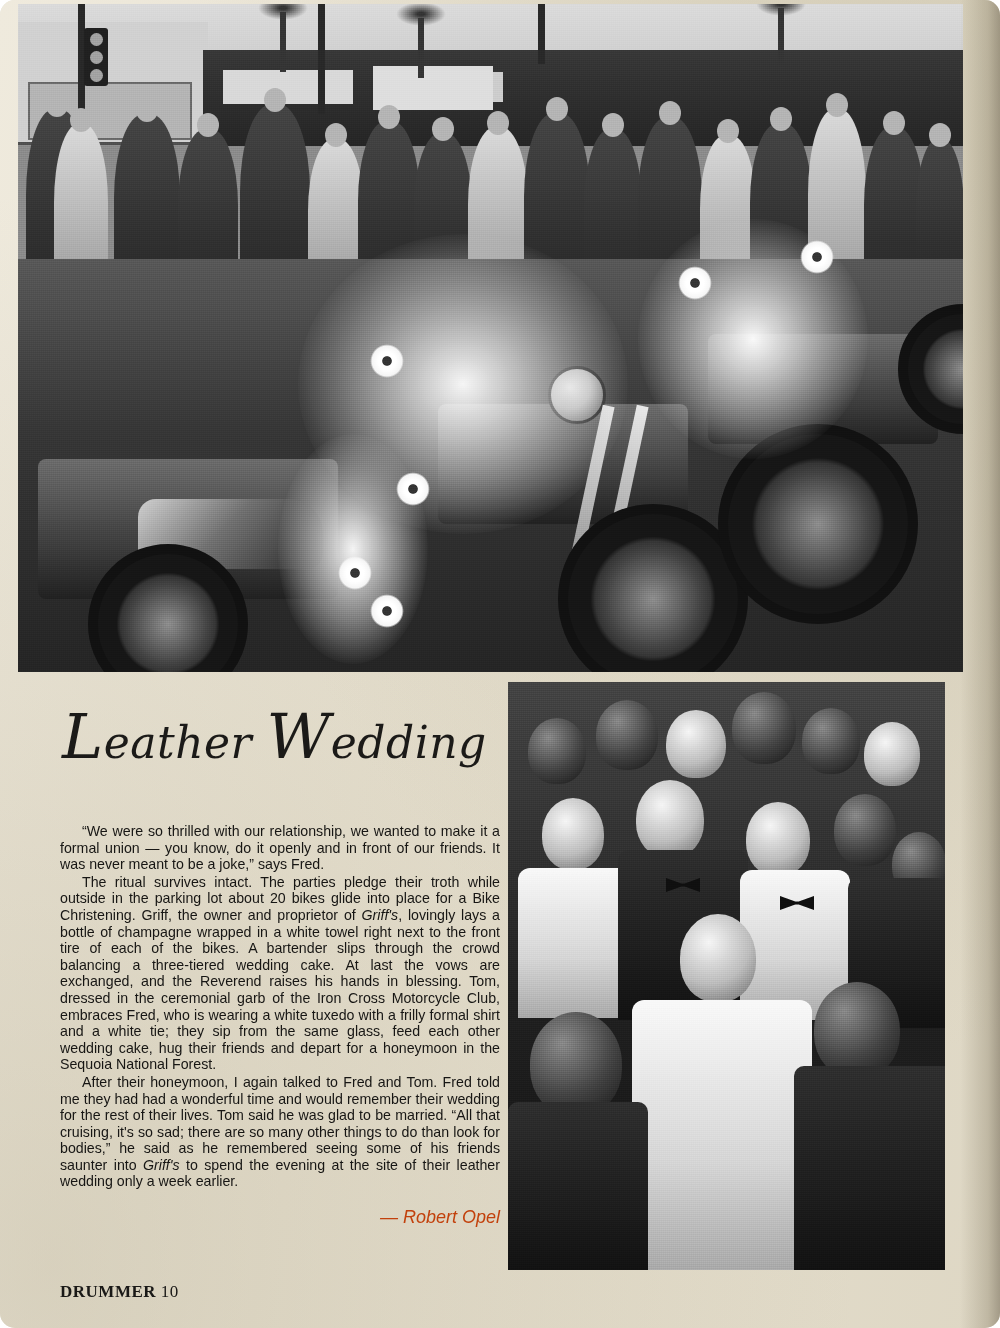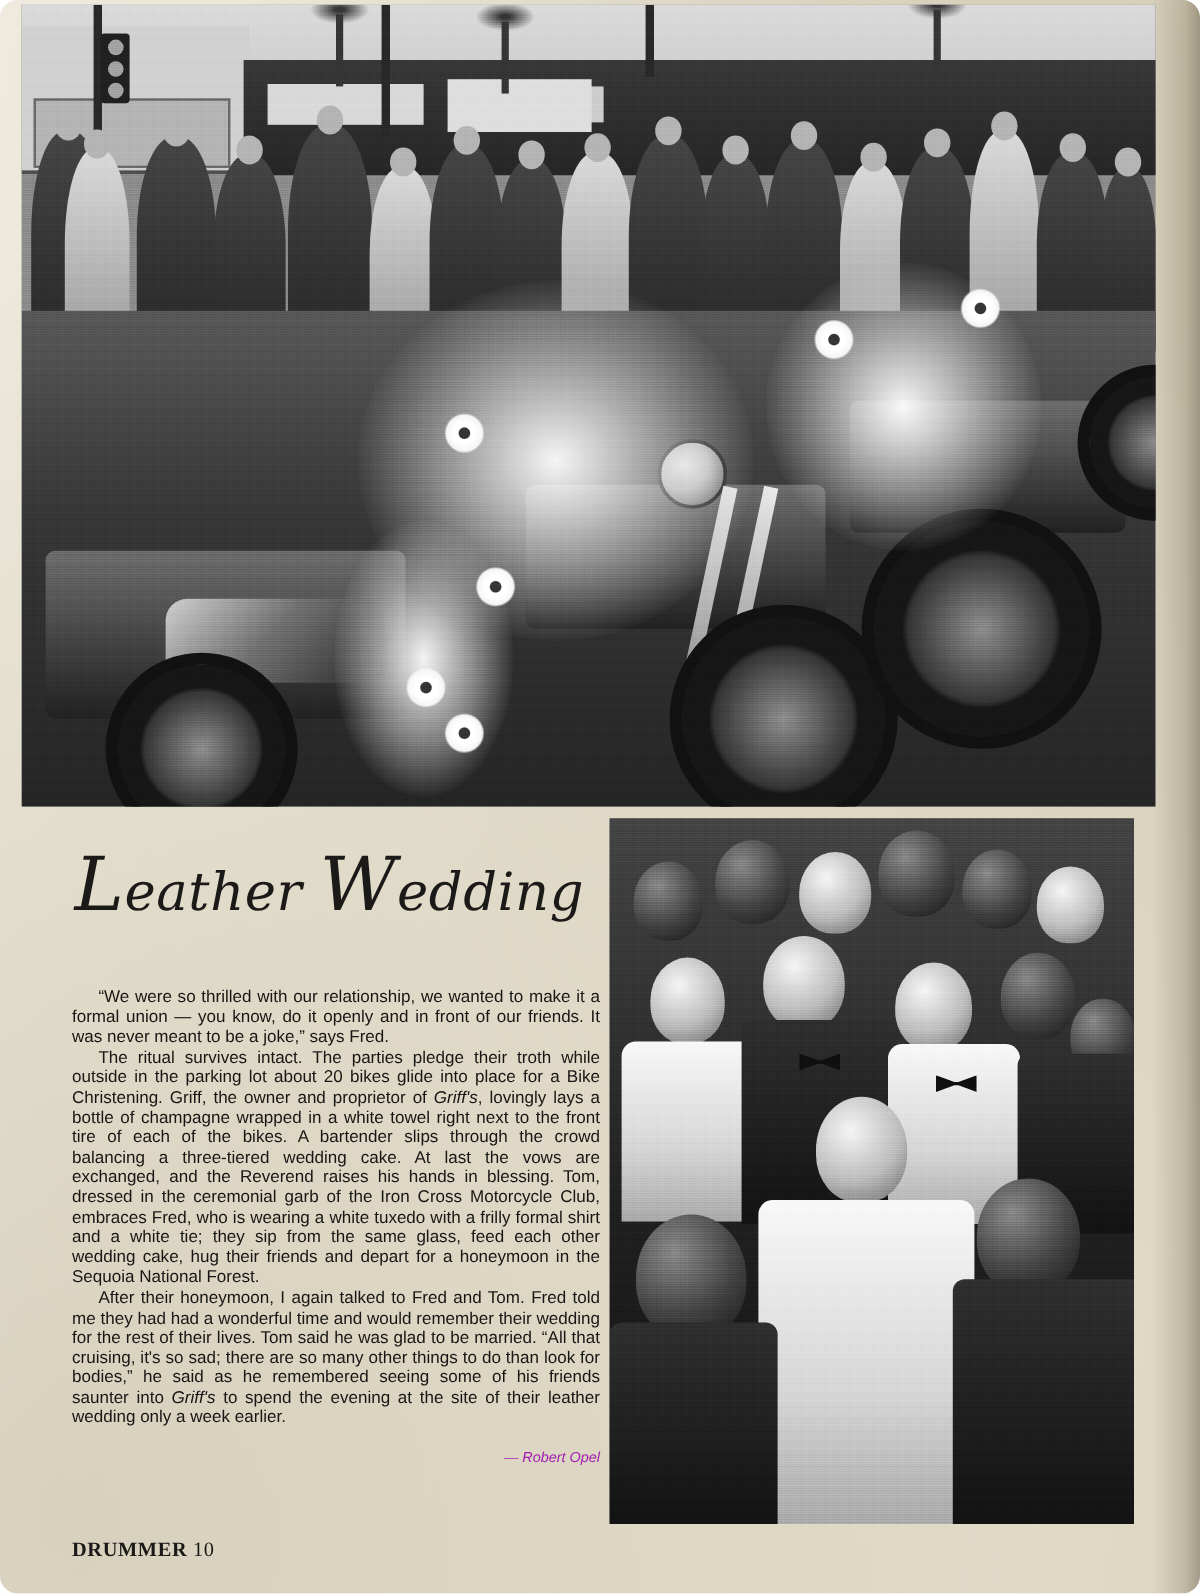--- a/index.html
+++ b/index.html
@@ -185,22 +185,22 @@
   }
   .article i { font-style: italic; }
   .byline {
     position: absolute;
     left: 60px;
     top: 1207px;
     width: 440px;
     text-align: right;
     font-family: "Liberation Sans", sans-serif;
     font-style: italic;
-    font-size: 12px;
-    color: #a21caf;
+    font-size: 18px;
+    color: #c2410c;
   }
 
   
   .photo-bottom {
     position: absolute;
     left: 508px;
     top: 682px;
     width: 437px;
     height: 588px;
     overflow: hidden;

